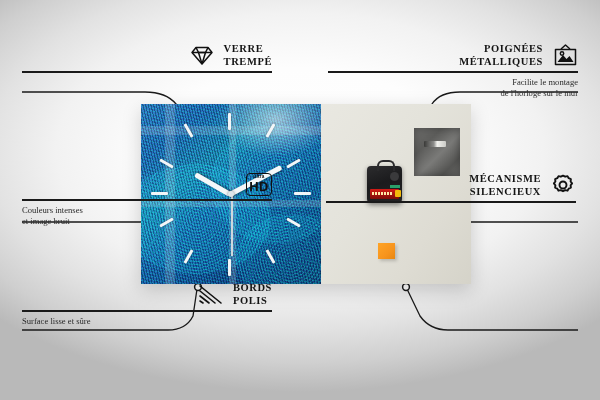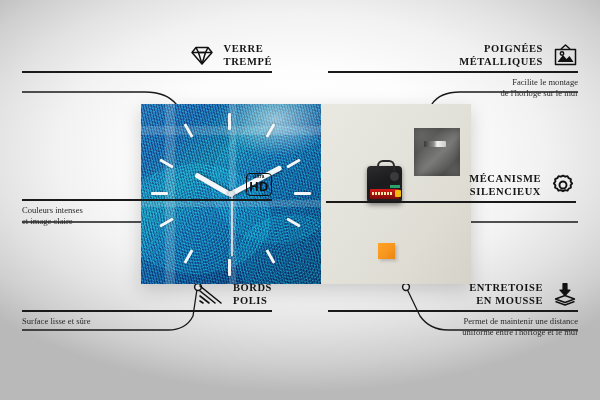--- a/index.html
+++ b/index.html
@@ -214,21 +214,21 @@
     <div class="co-head">
       <span class="ico">
         <span class="hd-badge">
           <span class="hd-ultra">ultra</span>
           <span class="hd-hd">HD</span>
         </span>
       </span>
     </div>
     <div class="co-rule"></div>
     <div class="co-desc">Couleurs intenses
-et image claire</div>
+et image bruit</div>
   </div>
 
   <div class="callout right" id="c-poignees">
     <div class="co-head">
       <span class="co-title">POIGNÉES
 MÉTALLIQUES</span>
       <span class="ico">
         <svg width="25" height="23" viewBox="0 0 25 23">
           <g fill="none" stroke="#111" stroke-width="1.5" stroke-linejoin="round">
             <path d="M8 5 L12.5 1 L17 5"></path>
@@ -272,34 +272,14 @@
           <g fill="none" stroke="#111" stroke-width="1.9" stroke-linejoin="round">
             <path d="M12 2.6 l2.2 1.1 2.3-.6 1.2 2.1 2.2 .9 -.3 2.4 1.5 1.9 -1.5 1.9 .3 2.4 -2.2 .9 -1.2 2.1 -2.3-.6 -2.2 1.1 -2.2-1.1 -2.3 .6 -1.2-2.1 -2.2-.9 .3-2.4 -1.5-1.9 1.5-1.9 -.3-2.4 2.2-.9 1.2-2.1 2.3 .6 Z"></path>
             <circle cx="12" cy="12" r="3.5"></circle>
           </g>
         </svg>
       </span>
     </div>
     <div class="co-rule"></div>
   </div>
 
-  <div class="callout right" id="c-entretoise">
-    <div class="co-head">
-      <span class="co-title">ENTRETOISE
-EN MOUSSE</span>
-      <span class="ico">
-        <svg width="24" height="24" viewBox="0 0 24 24">
-          <g fill="#111" stroke="#111" stroke-width="1.2" stroke-linejoin="round">
-            <path d="M10 1.5 h4 v6.5 h3 l-5 5.5 -5-5.5 h3 Z"></path>
-          </g>
-          <g fill="none" stroke="#111" stroke-width="1.4" stroke-linejoin="round">
-            <path d="M12 13.5 L21.5 17 L12 20.5 L2.5 17 Z"></path>
-            <path d="M2.5 19.5 L12 23 L21.5 19.5"></path>
-          </g>
-        </svg>
-      </span>
-    </div>
-    <div class="co-rule"></div>
-    <div class="co-desc">Permet de maintenir une distance
-uniforme entre l'horloge et le mur</div>
-  </div>
 
 </div>
 
 </body></html>

